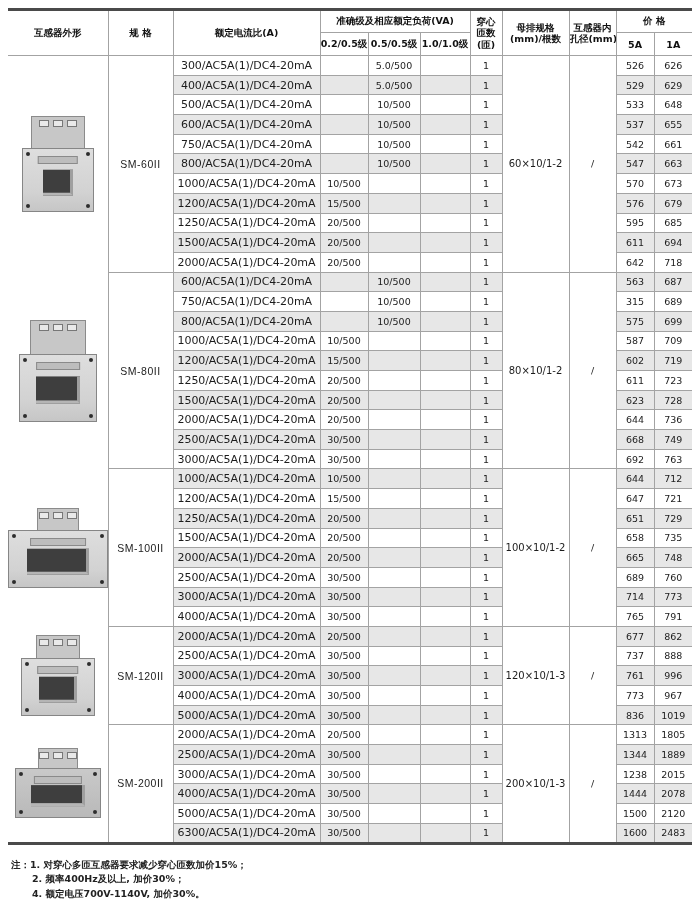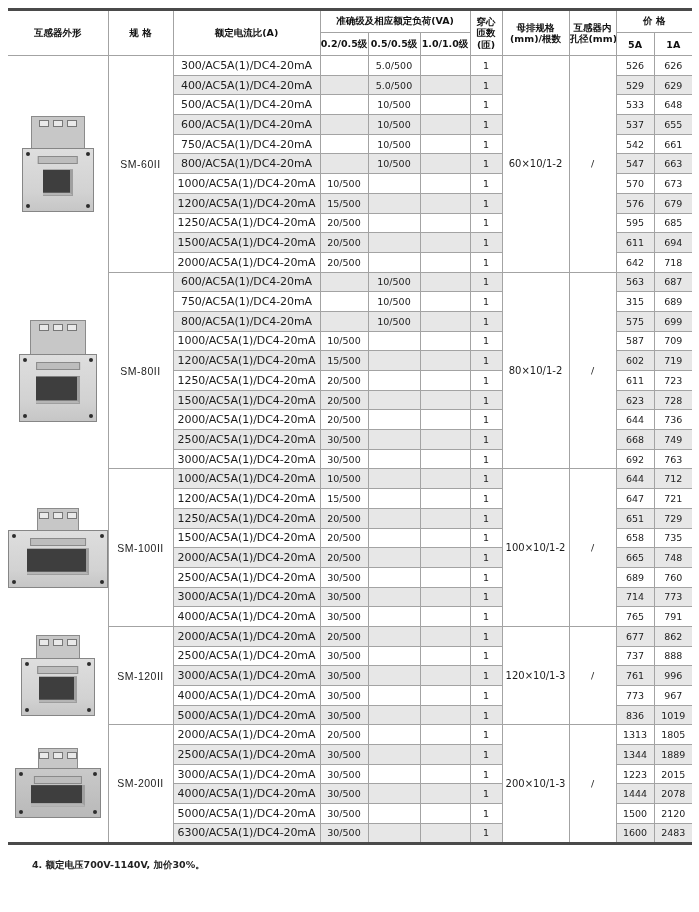--- a/index.html
+++ b/index.html
@@ -530,21 +530,21 @@
           <td class="turns-cell">1</td>
           <td class="price-cell">1344</td>
           <td class="price-cell last">1889</td>
         </tr>
         <tr>
           <td class="ratio-cell">3000/AC5A(1)/DC4-20mA</td>
           <td class="va-cell">30/500</td>
           <td class="va-cell"></td>
           <td class="va-cell"></td>
           <td class="turns-cell">1</td>
-          <td class="price-cell">1223</td>
+          <td class="price-cell">1238</td>
           <td class="price-cell last">2015</td>
         </tr>
         <tr class="odd">
           <td class="ratio-cell">4000/AC5A(1)/DC4-20mA</td>
           <td class="va-cell">30/500</td>
           <td class="va-cell"></td>
           <td class="va-cell"></td>
           <td class="turns-cell">1</td>
           <td class="price-cell">1444</td>
           <td class="price-cell last">2078</td>
@@ -564,15 +564,17 @@
           <td class="va-cell"></td>
           <td class="va-cell"></td>
           <td class="turns-cell">1</td>
           <td class="price-cell">1600</td>
           <td class="price-cell last">2483</td>
         </tr>
       </tbody>
   </table>
 
   <div class="notes">
+    <div class="note-line"><span>注：</span><span>1. 对穿心多匝互感器要求减少穿心匝数加价15%；</span></div>
+    <div class="note-line indented"><span>2. 频率400Hz及以上, 加价30%；</span></div>
     <div class="note-line indented"><span>4. 额定电压700V-1140V, 加价30%。</span></div>
   </div>
 </div>
 
 </body></html>

